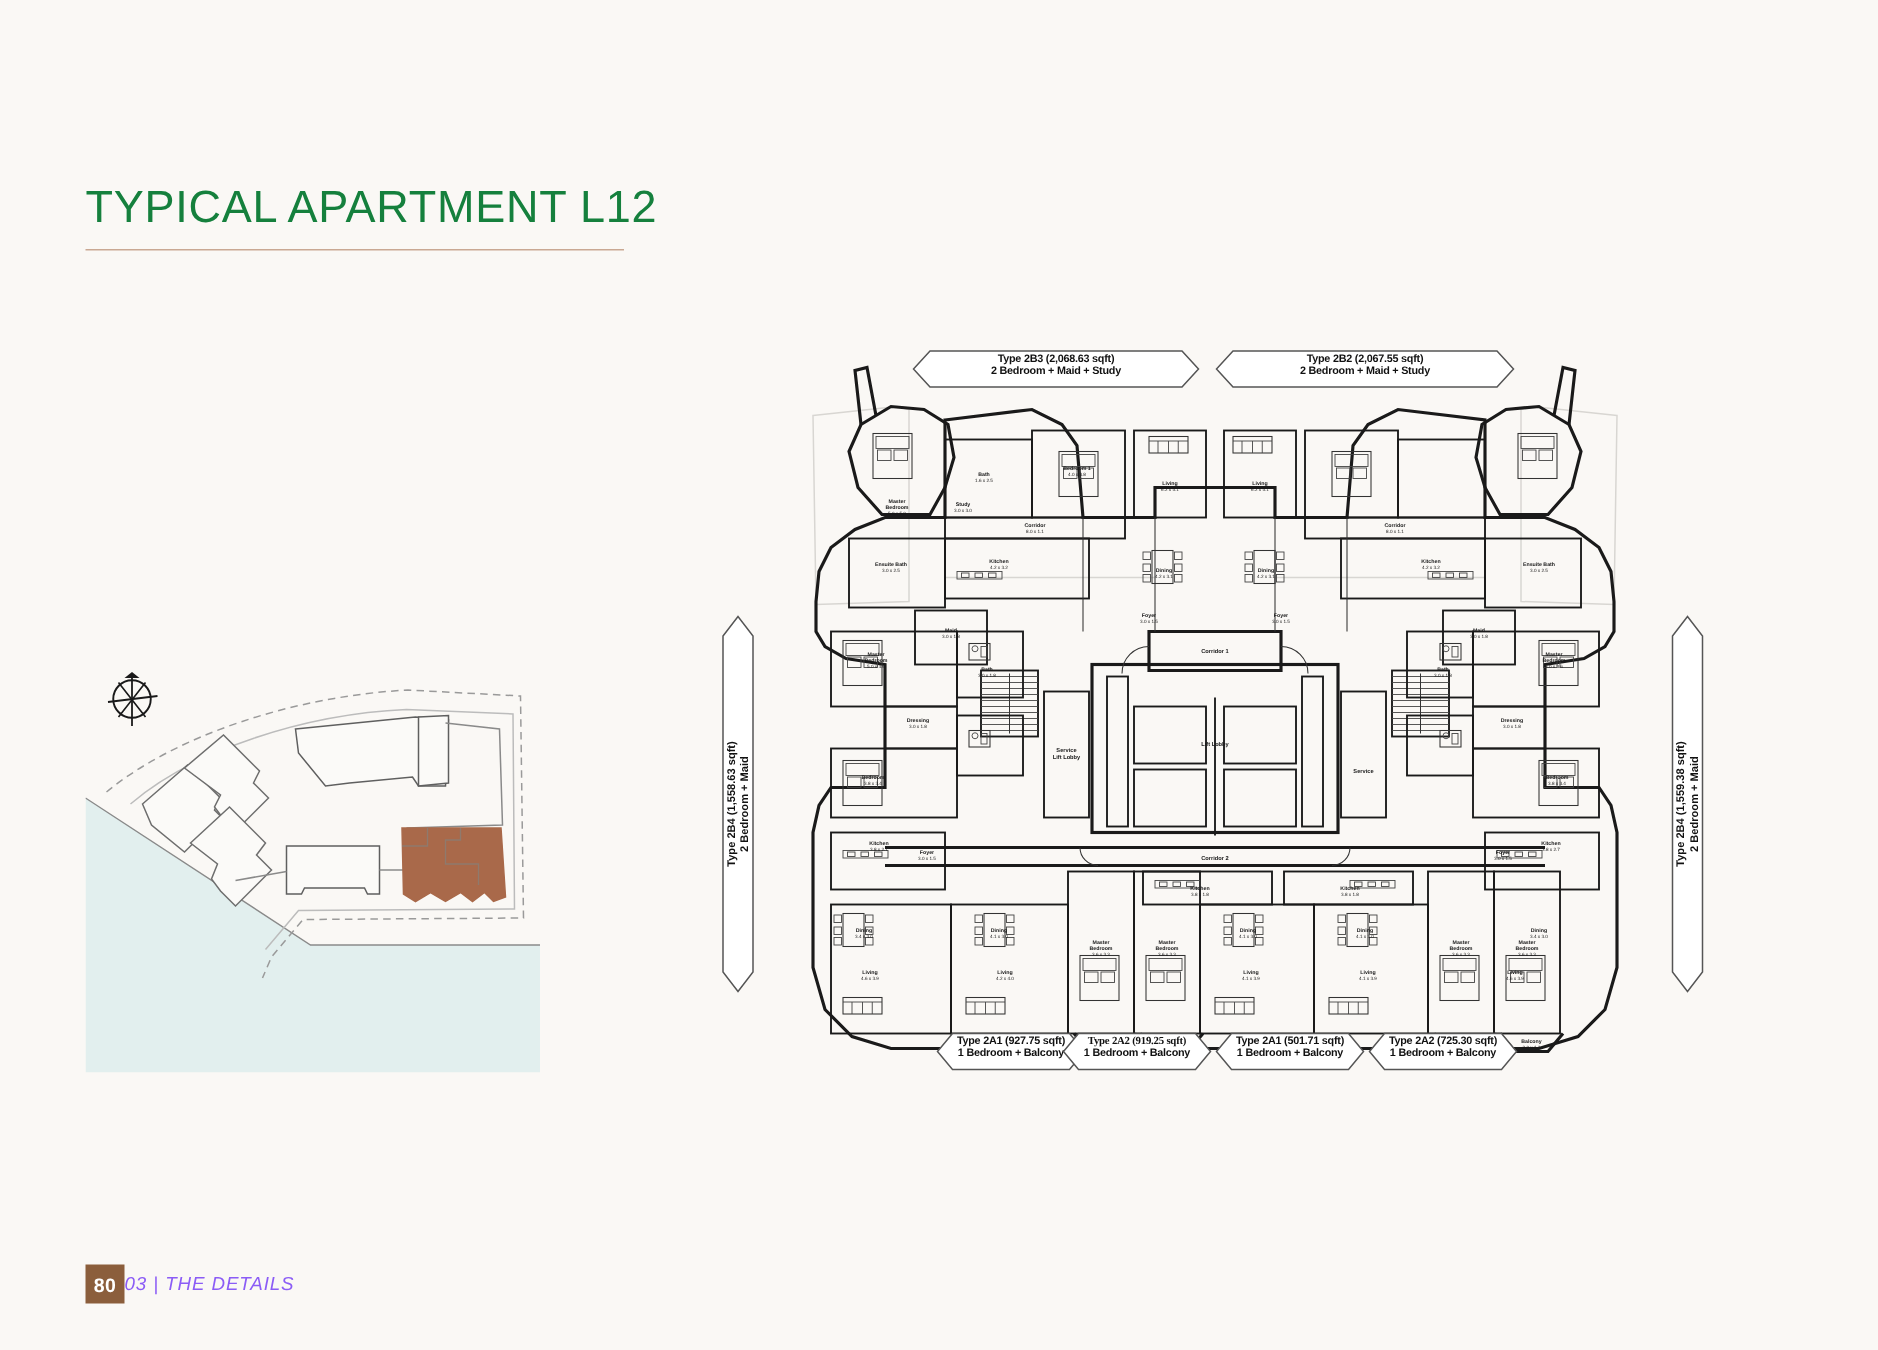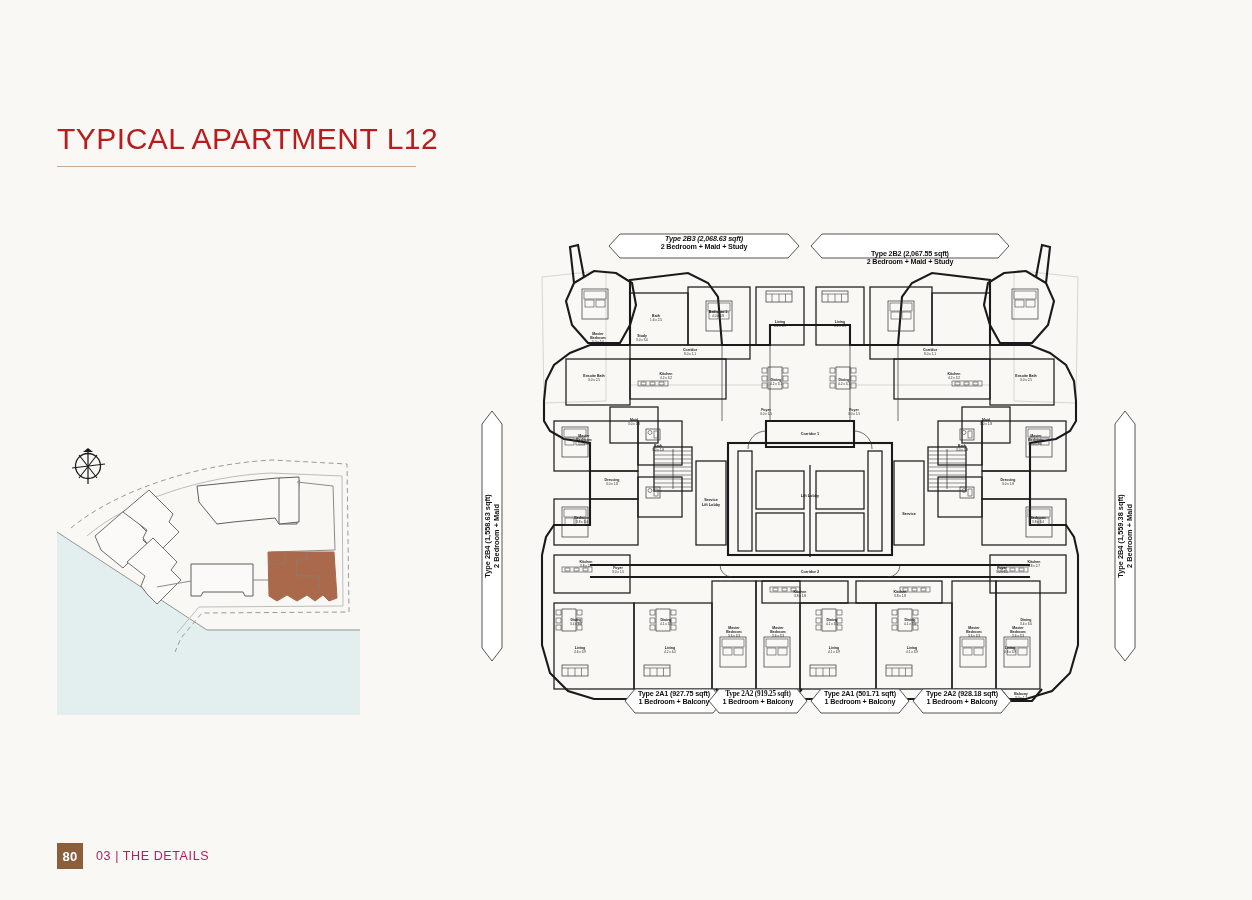--- a/index.html
+++ b/index.html
@@ -6,35 +6,35 @@
   html,body{margin:0;padding:0;}
   body{
     width:1252px;height:900px;position:relative;overflow:hidden;
     background:#faf8f5;
     font-family:"Liberation Sans","DejaVu Sans",sans-serif;
     -webkit-font-smoothing:antialiased;
   }
   
   #page-title{
     position:absolute;left:57px;top:122px;
-    font-size:30px;letter-spacing:.5px;color:#b91c1c;font-weight:400;
+    font-size:30px;letter-spacing:.5px;color:#15803d;font-weight:400;
     white-space:nowrap;
   }
   #title-rule{
     position:absolute;left:57px;top:166px;width:359px;height:1px;
     background:#c9a893;
   }
   
-  #footer{position:absolute;left:57px;top:843px;display:flex;align-items:center;gap:13px;}
+  #footer{position:absolute;left:57px;top:843px;display:flex;align-items:center;}
   #page-num{
     width:26px;height:26px;background:#8b5e3c;color:#fff;
     display:flex;align-items:center;justify-content:center;
     font-size:13px;font-weight:700;letter-spacing:.3px;
   }
-  #footer-text{font-size:12.5px;color:#be185d;letter-spacing:.6px;}
+  #footer-text{font-size:12.5px;color:#8b5cf6;letter-spacing:.6px;font-style:italic;}
   
   #keyplan{position:absolute;left:57px;top:440px;width:303px;height:275px;}
   #keyplan svg{display:block;width:100%;height:100%;}
   
   #planwrap{position:absolute;left:470px;top:225px;width:680px;height:490px;}
   #planwrap svg{display:block;width:100%;height:100%;}
   
   .callout{position:absolute;text-align:center;line-height:1.18;
     font-size:7.2px;font-weight:700;color:#111;letter-spacing:-.15px;}
   .callout .l1,.callout .l2{display:block;white-space:nowrap;}
@@ -390,29 +390,29 @@
         <text class="cl" x="241" y="281">Lift Lobby</text>
       <text class="cl" x="439" y="290">Service</text>
     </g>
   </svg>
 </div>
 
 <div class="callout" style="left:608px;top:235px;width:192px;">
   <svg viewBox="0 0 192 26" style="position:absolute;left:0;top:-2px;width:192px;height:26px;">
     <path d="M12 1 H180 L191 13 L180 25 H12 L1 13 Z" fill="#fff" stroke="#555" stroke-width="1"></path>
   </svg>
-  <span class="l1" style="position:relative;font-style:italic;">Type 2B3 (2,068.63 sqft)</span>
+  <span class="l1" style="position:relative;">Type 2B3 (2,068.63 sqft)</span>
   <span class="l2" style="position:relative;">2 Bedroom + Maid + Study</span>
 </div>
 
 <div class="callout" style="left:810px;top:235px;width:200px;">
   <svg viewBox="0 0 200 26" style="position:absolute;left:0;top:-2px;width:200px;height:26px;">
     <path d="M12 1 H188 L199 13 L188 25 H12 L1 13 Z" fill="#fff" stroke="#555" stroke-width="1"></path>
   </svg>
-  <span class="l1" style="position:relative;margin-top:15px;">Type 2B2 (2,067.55 sqft)</span>
+  <span class="l1" style="position:relative;">Type 2B2 (2,067.55 sqft)</span>
   <span class="l2" style="position:relative;">2 Bedroom + Maid + Study</span>
 </div>
 
 <div class="callout" style="left:624px;top:690px;width:100px;">
   <svg viewBox="0 0 100 26" style="position:absolute;left:0;top:-2px;width:100px;height:26px;">
     <path d="M11 1 H89 L99 13 L89 25 H11 L1 13 Z" fill="#fff" stroke="#555" stroke-width="1"></path>
   </svg>
   <span class="l1" style="position:relative;">Type 2A1 (927.75 sqft)</span>
   <span class="l2" style="position:relative;">1 Bedroom + Balcony</span>
 </div>
@@ -430,21 +430,21 @@
     <path d="M11 1 H89 L99 13 L89 25 H11 L1 13 Z" fill="#fff" stroke="#555" stroke-width="1"></path>
   </svg>
   <span class="l1" style="position:relative;">Type 2A1 (501.71 sqft)</span>
   <span class="l2" style="position:relative;">1 Bedroom + Balcony</span>
 </div>
 
 <div class="callout" style="left:912px;top:690px;width:100px;">
   <svg viewBox="0 0 100 26" style="position:absolute;left:0;top:-2px;width:100px;height:26px;">
     <path d="M11 1 H89 L99 13 L89 25 H11 L1 13 Z" fill="#fff" stroke="#555" stroke-width="1"></path>
   </svg>
-  <span class="l1" style="position:relative;">Type 2A2 (928.18 sqft)</span>
+  <span class="l1" style="position:relative;">Type 2A2 (725.30 sqft)</span>
   <span class="l2" style="position:relative;">1 Bedroom + Balcony</span>
 </div>
 
 <div style="position:absolute;left:481px;top:410px;width:22px;height:252px;">
   <svg viewBox="0 0 22 252" style="position:absolute;left:0;top:0;width:22px;height:252px;">
     <path d="M1 14 L11 1 L21 14 V238 L11 251 L1 238 Z" fill="#fff" stroke="#555" stroke-width="1"></path>
   </svg>
   <div class="vcall" style="position:absolute;left:50%;top:50%;
        transform:translate(-50%,-50%) rotate(-90deg);transform-origin:center;">
     <span class="l1">Type 2B4 (1,558.63 sqft)</span>

